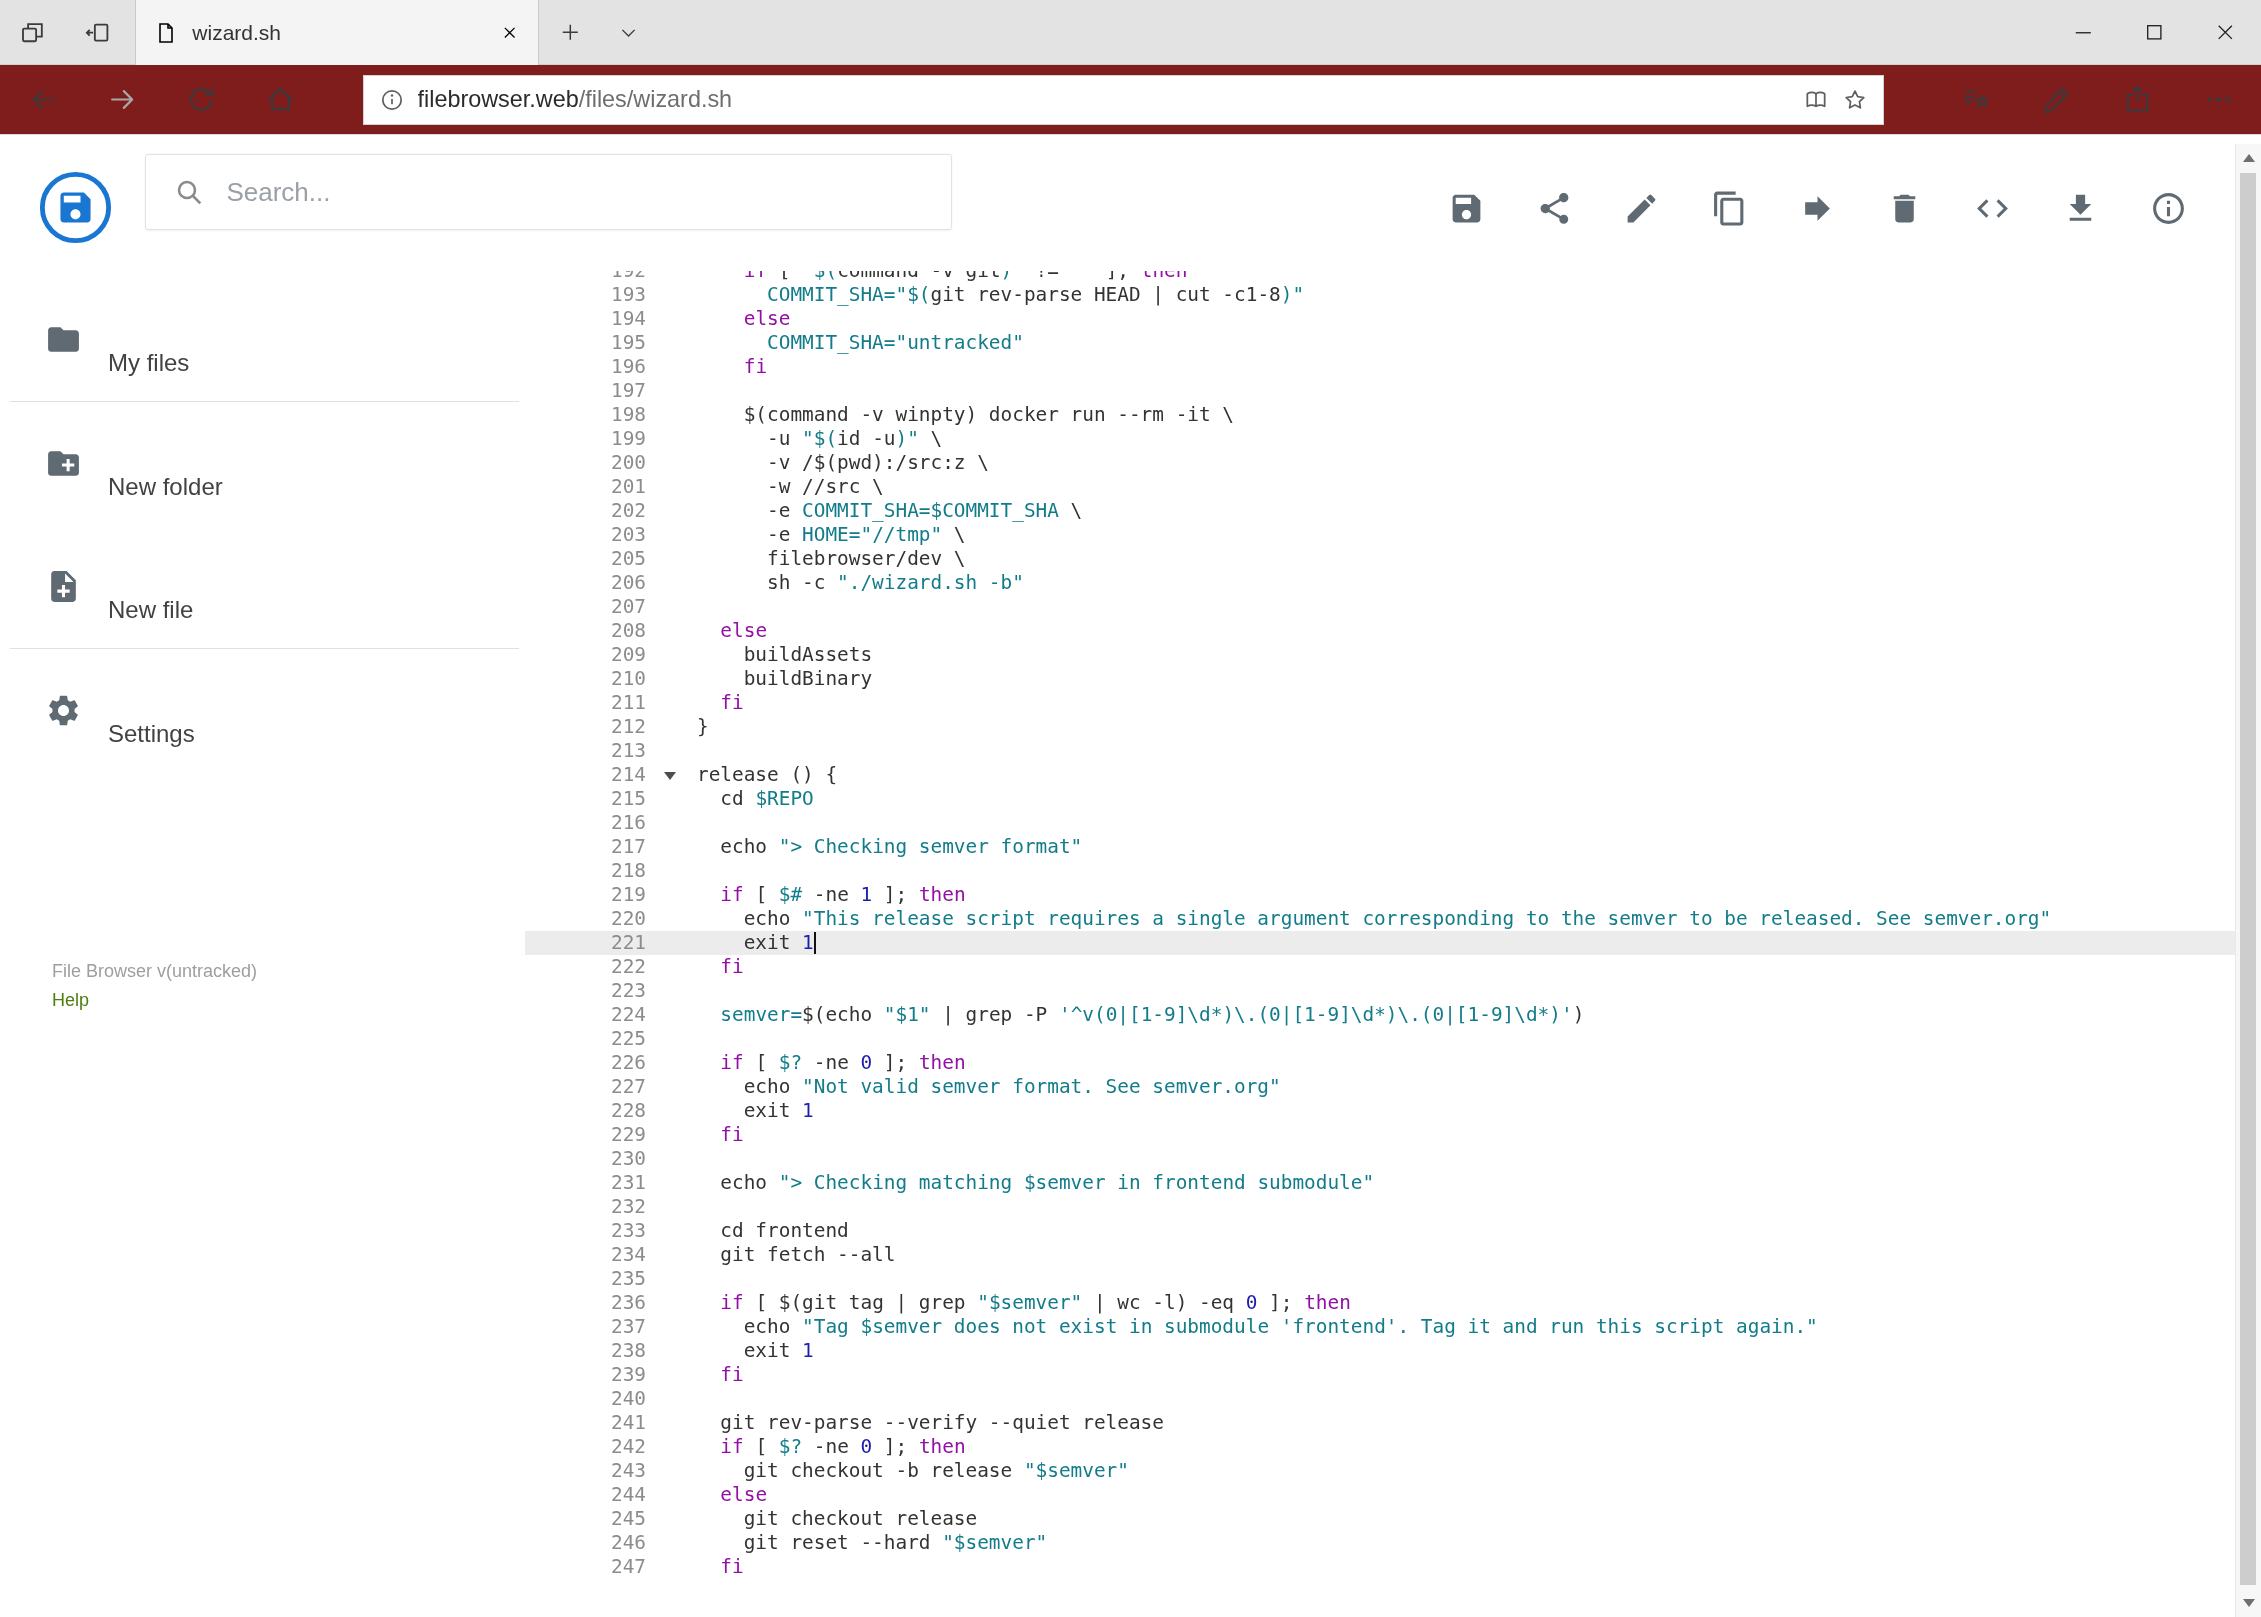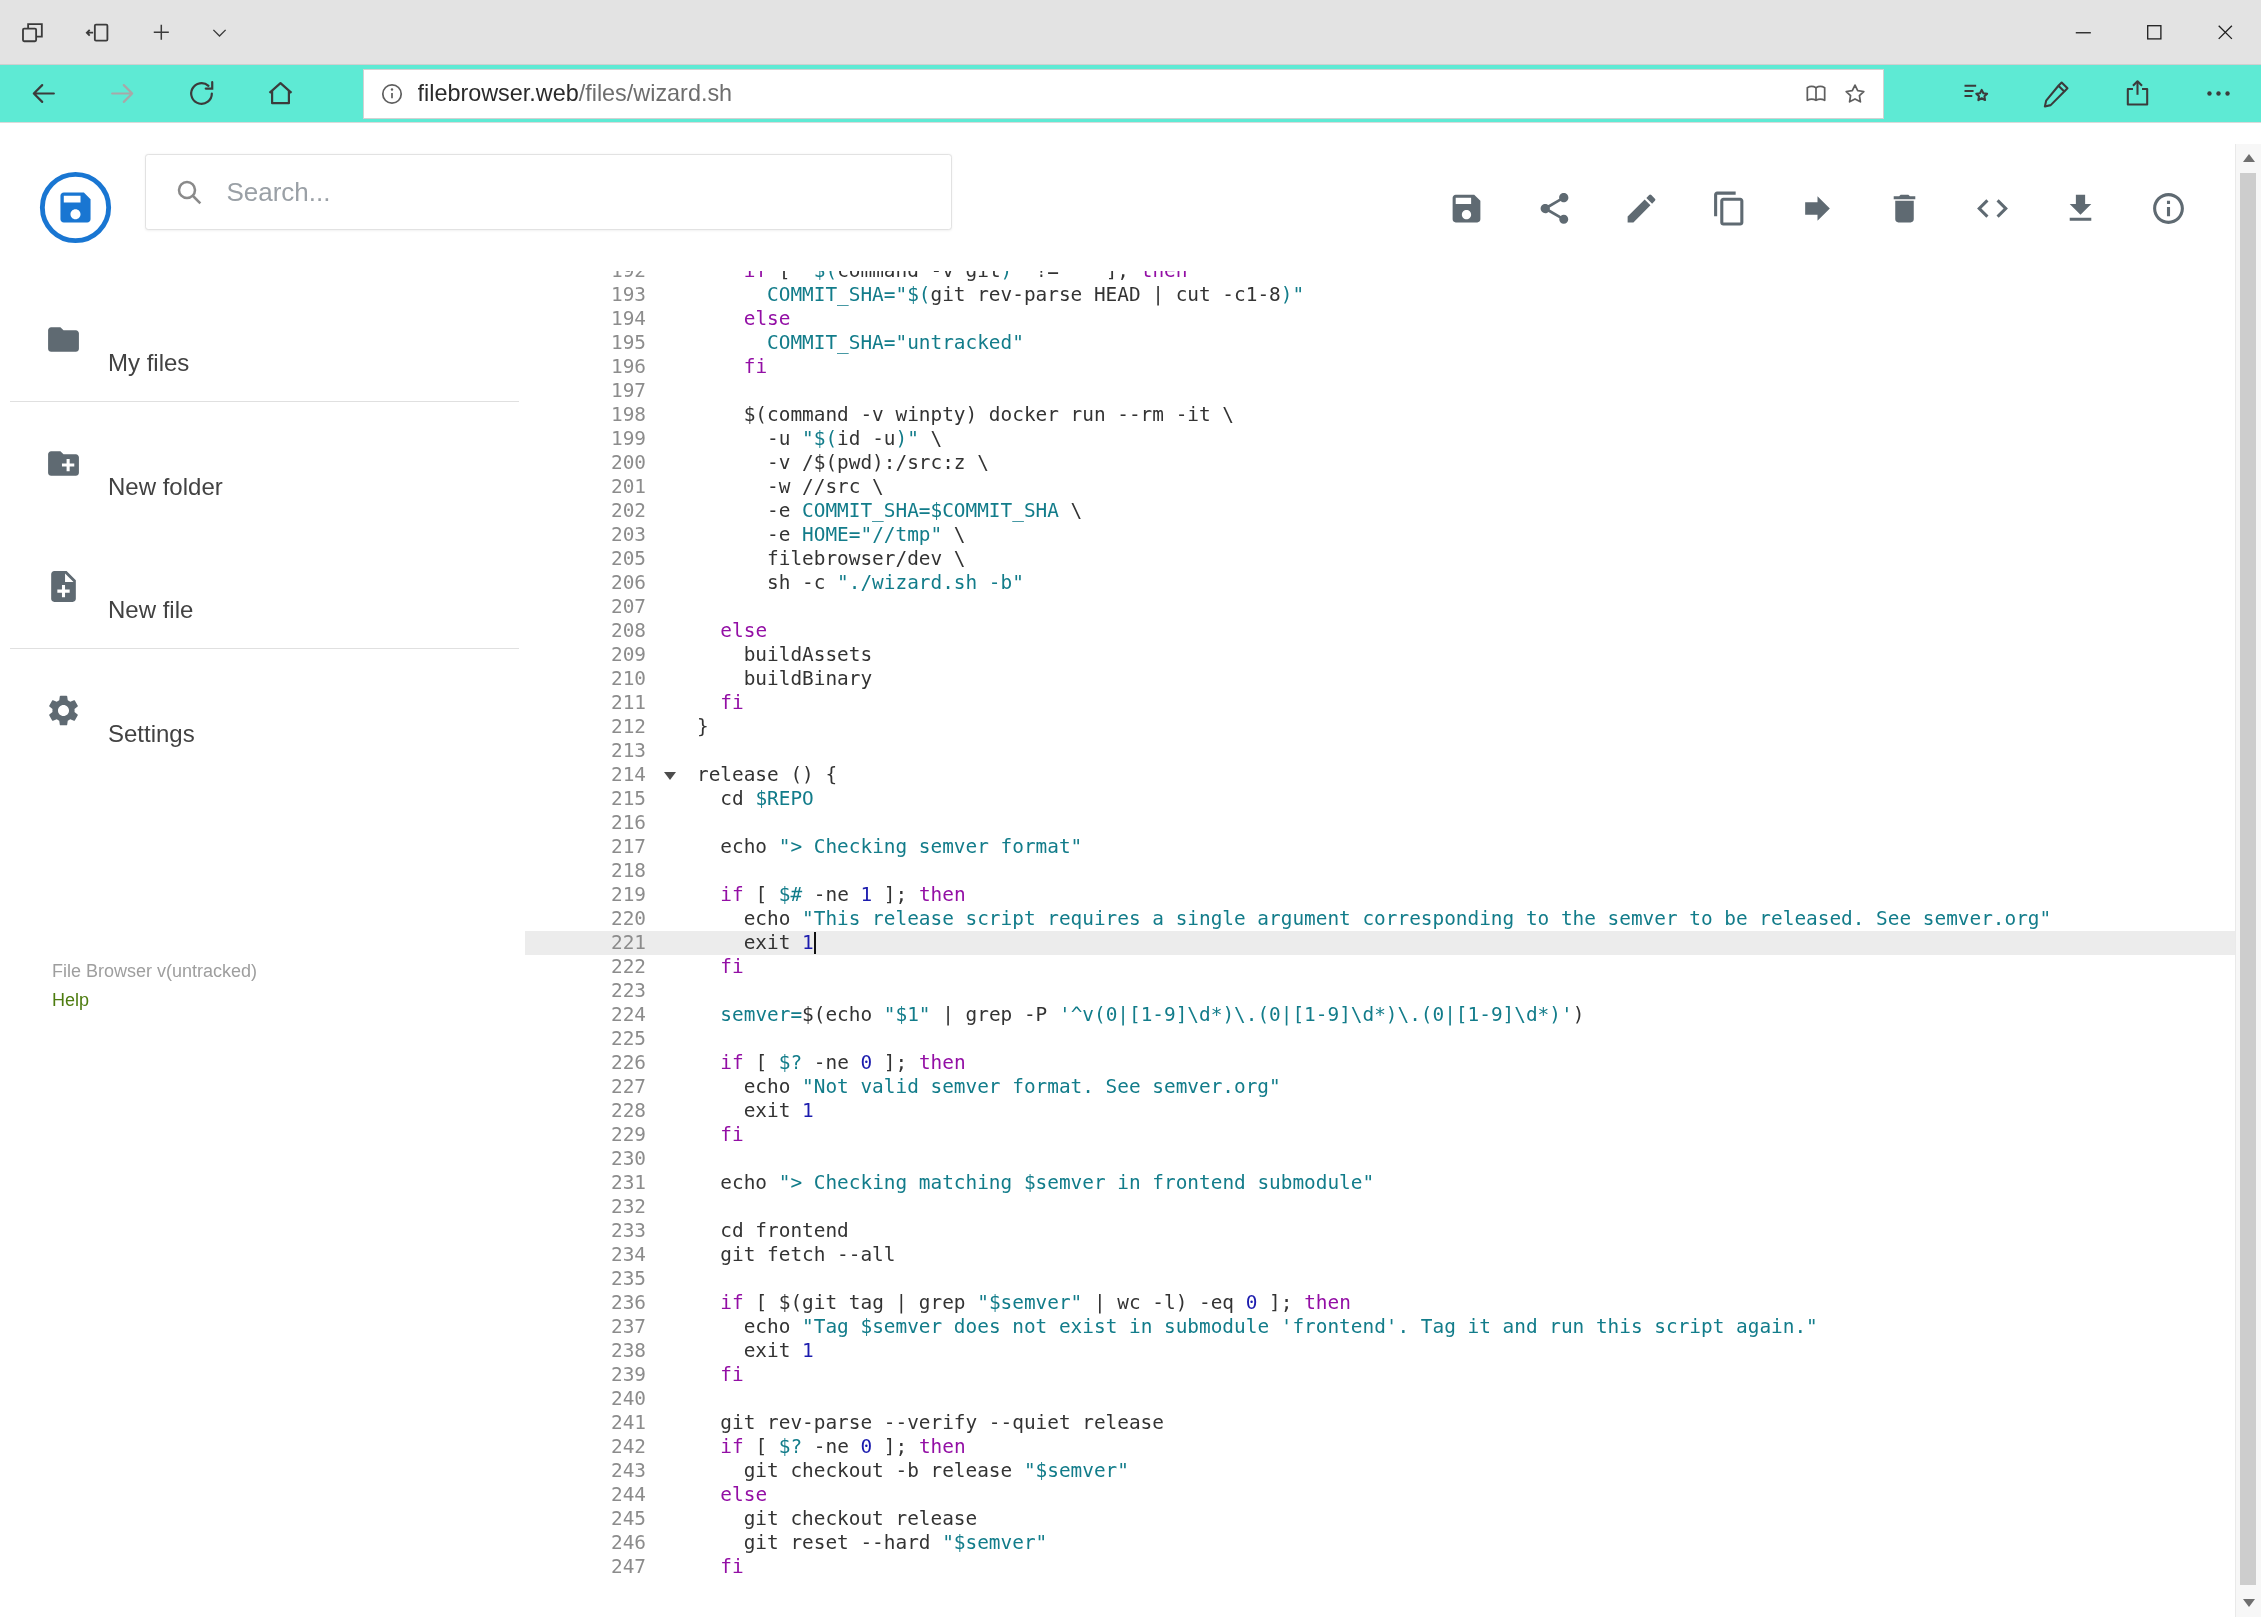--- a/index.html
+++ b/index.html
@@ -21,21 +21,21 @@
   .tab svg.x { width:19.4px; height:19.4px; }
   .newtab-btn { width:63px; height:65px; }
   .newtab-btn svg { width:22.6px; height:22.6px; }
   .tablist-btn { width:53px; height:65px; }
   .tablist-btn svg { width:21px; height:21px; }
   .win-controls { margin-left:auto; display:flex; }
   .win-btn { width:71px; height:65px; color:#1f1f1f; }
   .win-btn svg { width:22.6px; height:22.6px; }
 
   
-  .navbar { position:absolute; top:65px; left:0; right:0; height:58px; background:#5eead4; border-bottom:0.8px solid #dadada; display:flex; align-items:center; padding-left:4px; }
+  .navbar { position:absolute; top:65px; left:0; right:0; height:70px; background:#7f1d1d; border-bottom:0.8px solid #dadada; display:flex; align-items:center; padding-left:4px; }
   .nav-btn { width:79px; height:78px; }
   .nav-btn svg { width:31px; height:31px; }
   .nav-btn.disabled { color:#a8a8a8; }
   .urlbar { flex:1; margin:0 51px 0 43px; height:50px; background:#fff; border:0.8px solid #d2d2d2; display:flex; align-items:center; padding:0 14.5px; gap:13px; }
   .urlbar svg { width:26px; height:26px; color:#5f5f5f; flex:none; }
   .url-text { flex:1; font-size:23.4px; white-space:nowrap; overflow:hidden; }
   .url-domain { color:#2b2b2b; }
   .url-path { color:#6e6e6e; }
   .urlbar .right-ic { color:#555; }
   .chrome-actions { display:flex; margin-right:2.4px; }
@@ -103,20 +103,34 @@
       </span>
     </button>
     <button class="tabbar-btn">
       <span class="icon">
         <svg viewBox="0 0 24 24" fill="none" stroke="currentColor" stroke-width="1.6">
             <rect x="9.5" y="5" width="11" height="14" rx="1"></rect>
             <path d="M8 12H2.5M5 9.5L2.5 12L5 14.5"></path>
           </svg>
       </span>
     </button>
+    <div class="tab">
+      <span class="icon">
+        <svg class="page" viewBox="0 0 24 24" fill="none" stroke="currentColor" stroke-width="1.6">
+            <path d="M6 3h8l4 4v14H6z"></path>
+            <path d="M14 3v4h4"></path>
+          </svg>
+      </span>
+      <span class="tab-title">wizard.sh</span>
+      <span class="icon">
+        <svg class="x" viewBox="0 0 24 24" fill="none" stroke="currentColor" stroke-width="1.6">
+            <path d="M6 6l12 12M18 6L6 18"></path>
+          </svg>
+      </span>
+    </div>
     <button class="newtab-btn">
       <span class="icon">
         <svg viewBox="0 0 24 24" fill="none" stroke="currentColor" stroke-width="1.6">
             <path d="M12 4v16M4 12h16"></path>
           </svg>
       </span>
     </button>
     <button class="tablist-btn">
       <span class="icon">
         <svg viewBox="0 0 24 24" fill="none" stroke="currentColor" stroke-width="1.6">

